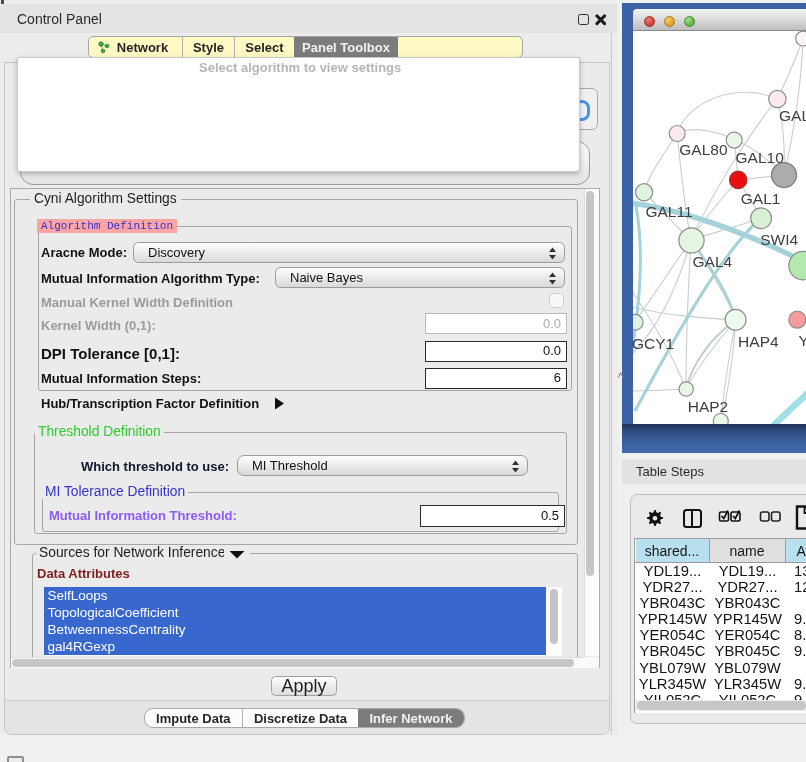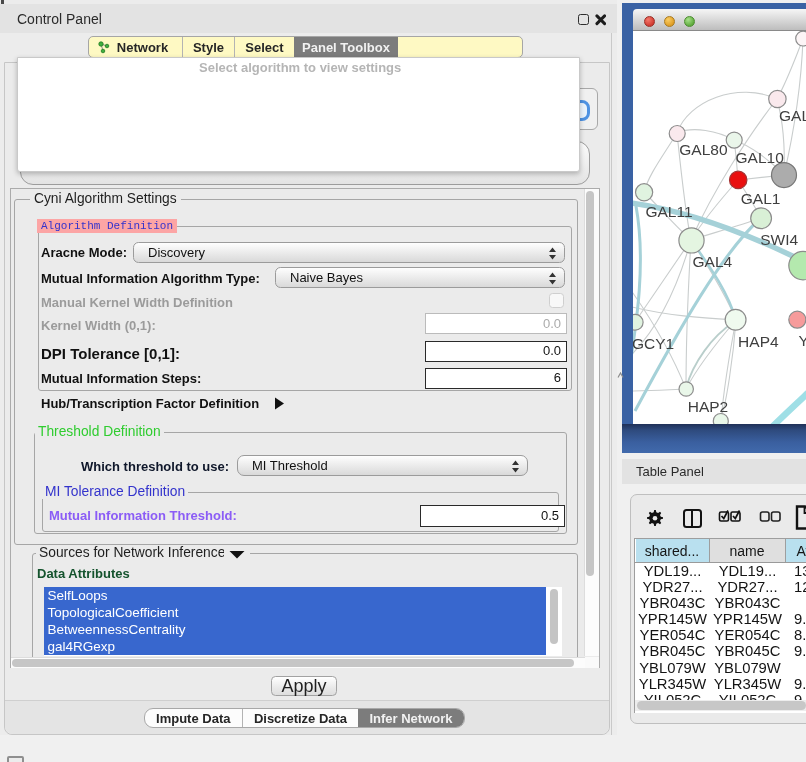--- a/index.html
+++ b/index.html
@@ -104,21 +104,21 @@
 <div class="abs b" style="left:49px;top:508px;font-size:13px;color:#8b5cf6;">Mutual Information Threshold:</div>
 <div class="abs" style="left:420px;top:505px;width:145px;height:22px;border:1.5px solid #2A2A2A;background:#FFF;box-sizing:border-box;font-size:13px;color:#111;text-align:right;line-height:19px;padding-right:5px;">0.5</div>
 
 <div class="abs" style="left:32px;top:553px;width:546px;height:113px;border:1px solid #A6A6A6;border-radius:3px;box-sizing:border-box;"></div>
 <div class="abs" style="left:36px;top:546px;height:14px;line-height:14px;font-size:13.8px;color:#1E1E1E;background:#EBEBEB;padding:0 3px;">Sources for Network Inference</div>
 <div class="abs" style="left:224px;top:547px;width:26px;height:12px;background:#EBEBEB;"></div>
 <svg class="abs" style="left:229px;top:549.5px;" width="16" height="9" viewBox="0 0 16 9">
     <path d="M0.5 1 L15.5 1 L8 8.5 Z" fill="#111"></path>
   </svg>
 
-<div class="abs b" style="left:37px;top:565.5px;font-size:13px;color:#14532d;">Data Attributes</div>
+<div class="abs b" style="left:37px;top:565.5px;font-size:13px;color:#7f1d1d;">Data Attributes</div>
 
 <div class="abs" style="left:44px;top:586.5px;width:518px;height:69px;background:#FFFFFF;"></div>
 <div class="abs" style="left:44px;top:587px;width:502px;height:68px;background:#3867CE;"></div>
 <div class="abs" style="left:47.5px;top:587px;width:490px;font-size:13.5px;color:#FFFFFF;line-height:17px;">SelfLoops<br>TopologicalCoefficient<br>BetweennessCentrality<br>gal4RGexp</div>
 <div class="abs" style="left:549.5px;top:589px;width:8px;height:55px;background:#C4C4C4;border-radius:4px;"></div>
 
 <div class="abs" style="left:584px;top:189px;width:15px;height:467px;background:#FCFCFC;border-left:1px solid #DDDDDD;box-sizing:border-box;"></div>
 <div class="abs" style="left:585.5px;top:191px;width:8.5px;height:385px;background:#C6C6C6;border-radius:4px;"></div>
 <div class="abs" style="left:11px;top:656.5px;width:574px;height:11px;background:#FCFCFC;border-top:1px solid #DDDDDD;box-sizing:border-box;"></div>
 <div class="abs" style="left:12px;top:658.5px;width:562px;height:8px;background:#C6C6C6;border-radius:4px;"></div>
@@ -146,21 +146,21 @@
 <div class="abs" style="left:663.5px;top:15.5px;width:11px;height:11px;border-radius:50%;background:radial-gradient(circle at 35% 30%,#F9CD64,#E09E26 70%);border:1px solid #A97A1E;box-sizing:border-box;"></div>
 <div class="abs" style="left:683.5px;top:15.5px;width:11px;height:11px;border-radius:50%;background:radial-gradient(circle at 35% 30%,#A8E18B,#61AC3F 70%);border:1px solid #4C8C30;box-sizing:border-box;"></div>
 
 <div class="abs" style="left:633px;top:31px;width:173px;height:393px;background:#FFFFFF;overflow:hidden;" id="netcanvas"></div>
 
 <svg class="abs" style="left:616.5px;top:372px;" width="7" height="7" viewBox="0 0 7 7">
     <path d="M1 5.5 L3.5 1 L6 5.5" fill="none" stroke="#8C8C8C" stroke-width="1.2"></path>
   </svg>
 
 <div class="abs" style="left:622px;top:459px;width:184px;height:25px;background:#E2E2E2;"></div>
-<div class="abs" style="left:636px;top:459px;height:25px;line-height:25px;font-size:13px;color:#2A2A2A;">Table Panel</div>
+<div class="abs" style="left:636px;top:459px;height:25px;line-height:25px;font-size:13px;color:#2A2A2A;">Table Steps</div>
 
 <div class="abs" style="left:630px;top:494px;width:190px;height:230px;background:#EAEAEA;border:1px solid #BFBFBF;border-radius:7px;box-sizing:border-box;"></div>
 
 <svg class="abs" style="left:646px;top:509px;" width="18" height="18" viewBox="0 0 18 18">
   <g fill="#121212">
     <path d="M9 1.2 L10.6 1.2 L11.1 3.4 L12.9 4.2 L14.8 3 L16 4.2 L14.8 6.1 L15.6 7.9 L17.8 8.4 L17.8 10 L15.6 10.5 L14.8 12.3 L16 14.2 L14.8 15.4 L12.9 14.2 L11.1 15 L10.6 17.2 L9 17.2 L8.5 15 L6.7 14.2 L4.8 15.4 L3.6 14.2 L4.8 12.3 L4 10.5 L1.8 10 L1.8 8.4 L4 7.9 L4.8 6.1 L3.6 4.2 L4.8 3 L6.7 4.2 L8.5 3.4 Z" transform="translate(-0.8,-0.2)"></path>
     <circle cx="9" cy="9.2" r="2.3" fill="#EAEAEA"></circle>
   </g>
 </svg>
 <div class="abs" style="left:682.5px;top:508.5px;width:19px;height:19px;border:2.6px solid #121212;border-radius:3.5px;box-sizing:border-box;"></div>

